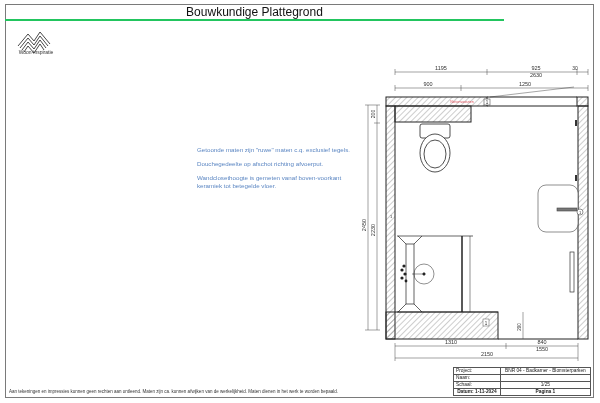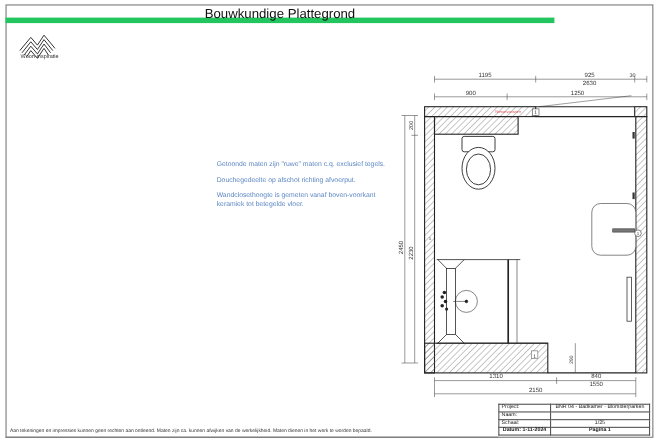--- a/index.html
+++ b/index.html
@@ -1,18 +1,18 @@
 <!DOCTYPE html>
 <html><head>
 <meta charset="utf-8">
 <style>
   html,body{margin:0;padding:0;background:#fff;}
   body{width:600px;height:403px;position:relative;overflow:hidden;font-family:"Liberation Sans",sans-serif;}
   .frame{position:absolute;left:5px;top:4px;width:589px;height:394px;border:1px solid #7a7a7a;box-sizing:border-box;}
-  .title-bar{position:absolute;left:5px;top:4px;width:499px;height:17px;border-bottom:5px solid #22c55e;box-sizing:border-box;text-align:center;font-size:12px;line-height:17px;color:#111;}
+  .title-bar{position:absolute;left:5px;top:4px;width:499px;height:17px;border-bottom:2px solid #22c55e;box-sizing:border-box;text-align:center;font-size:12px;line-height:17px;color:#111;}
   .logo{position:absolute;left:14px;top:24px;width:40px;height:34px;}
   .logo-text{position:absolute;left:14px;top:49px;width:44px;font-size:5px;color:#333;text-align:center;}
   .notes{position:absolute;left:197px;top:146px;width:160px;font-size:6.2px;line-height:8px;color:#5b86c2;}
   .notes p{margin:0 0 6px 0;}
   .plan{position:absolute;left:360px;top:60px;width:235px;height:305px;}
   .disclaimer{position:absolute;left:9px;top:389px;font-size:4.5px;color:#333;white-space:nowrap;}
   .tb{position:absolute;left:453px;top:367px;width:138px;border-collapse:collapse;font-size:4.8px;color:#222;}
   .tb td{border:1px solid #555;padding:0 2px;height:6px;line-height:6px;}
   .tb td.c{text-align:center;}
   .tb td.b{font-weight:bold;text-align:center;}

